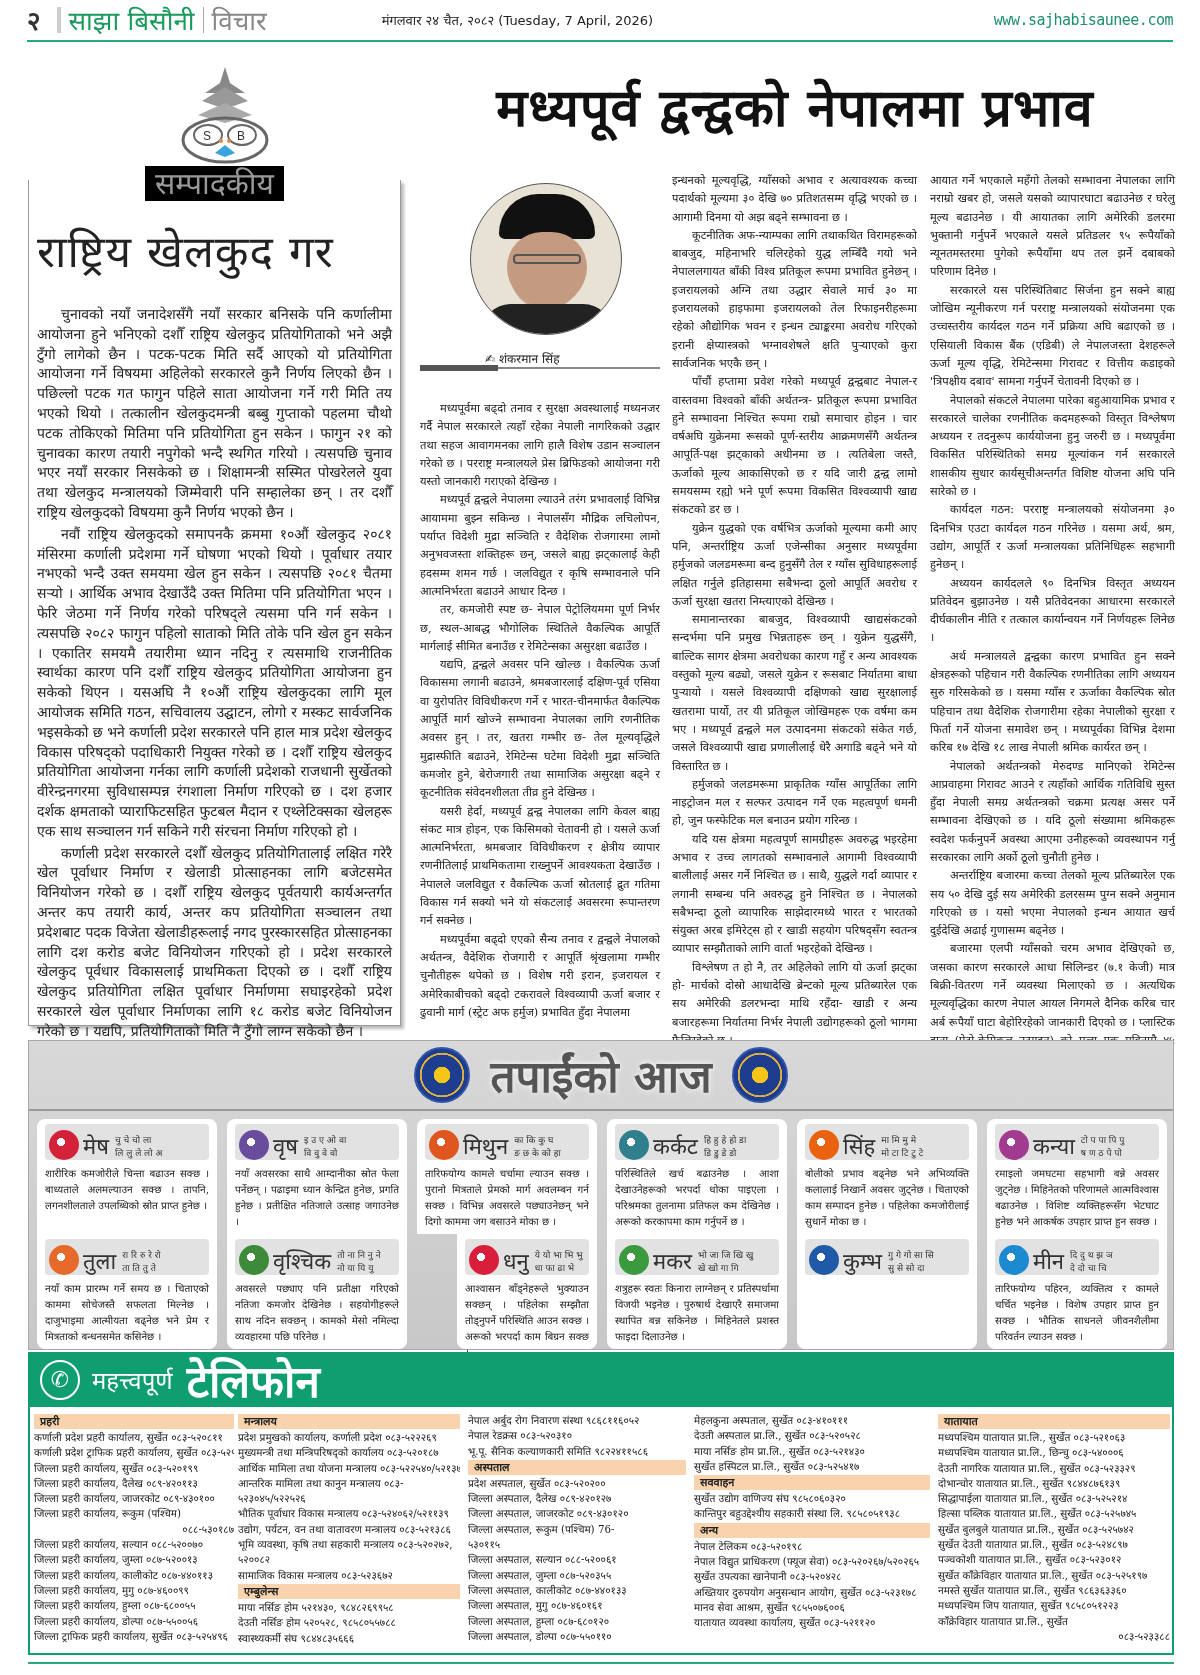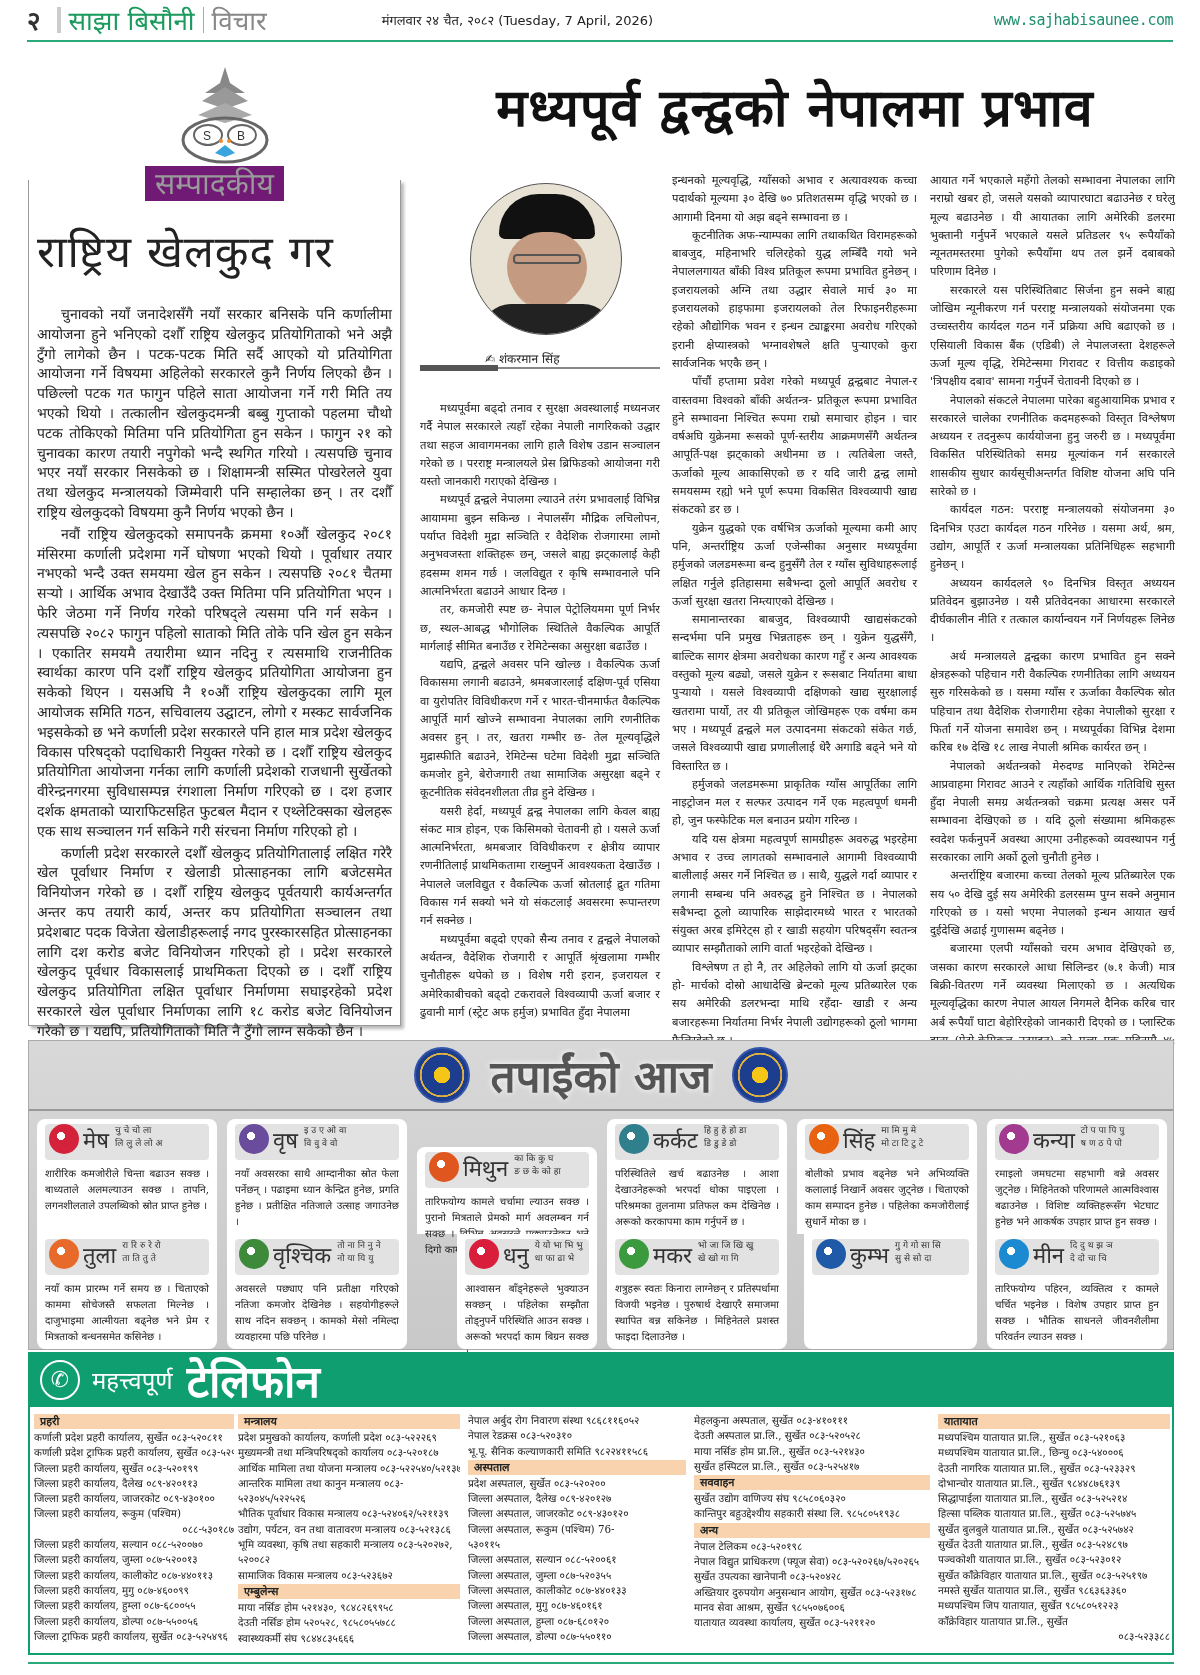--- a/index.html
+++ b/index.html
@@ -9,21 +9,21 @@
   .pipe { width: 4px; height: 26px; background: #ccc; margin: 0 8px; }
   .brand { font-size: 26px; color: #1a9a5c; }
   .pipe2 { width: 1px; height: 26px; background: #aaa; margin: 0 8px; }
   .section { font-size: 26px; color: #888; }
   .dateline { margin-left: 115px; font-size: 13px; color: #222; }
   .website { margin-left: auto; font-size: 15px; color: #1f8f70; font-family: "DejaVu Sans Mono", monospace; letter-spacing: -0.5px; }
 
   .logo { position: absolute; left: 170px; top: 65px; width: 110px; height: 100px; }
   .edit-box { position: absolute; left: 28px; top: 180px; width: 373px; height: 846px; border: 1px solid #999; border-top: none; box-shadow: 3px 3px 3px #bbb; }
   .edit-label { position: absolute; left: 0; top: -18px; width: 100%; text-align: center; font-size: 30px; color: #999; }
-  .edit-label span { background: #701a75; padding: 0 10px; text-align: center; }
+  .edit-label span { background: #000000; padding: 0 10px; text-align: center; }
   .edit-title { position: absolute; left: 8px; top: 40px; font-size: 44px; color: #222; letter-spacing: 1px; white-space: nowrap; }
   .edit-body { position: absolute; left: 8px; top: 125px; width: 355px; font-size: 14px; line-height: 19.8px; text-align: justify; font-family: "DejaVu Serif", serif; }
   .edit-body p { text-indent: 24px; margin-bottom: 2px; }
 
   .headline { position: absolute; left: 410px; top: 70px; width: 770px; font-size: 52px; font-weight: bold; color: #111; letter-spacing: 1px; text-align: center; white-space: nowrap; }
   .author-photo { position: absolute; left: 470px; top: 183px; width: 152px; height: 152px; border-radius: 50%; background: radial-gradient(circle at 50% 60%, #c9a48a 0 30%, #e8e2d4 31%); border: 1px solid #555; overflow: hidden; }
   .author-photo .cap { position: absolute; left: 28px; top: 10px; width: 96px; height: 45px; background: #111; border-radius: 40px 40px 6px 6px; }
   .author-photo .face { position: absolute; left: 36px; top: 48px; width: 80px; height: 75px; background: #c49a80; border-radius: 35px 35px 40px 40px; }
   .author-photo .glasses { position: absolute; left: 42px; top: 70px; width: 68px; height: 10px; border: 2px solid #555; border-radius: 4px; }
   .author-photo .suit { position: absolute; left: 10px; top: 120px; width: 132px; height: 40px; background: #222; border-radius: 30px 30px 0 0; }
@@ -37,21 +37,21 @@
   .col2 { left: 672px; top: 172px; width: 245px; }
   .col3 { left: 930px; top: 172px; width: 245px; }
   .more { font-weight: bold; }
 
   .horo { position: absolute; left: 28px; top: 1040px; width: 1146px; height: 310px; background: linear-gradient(#d8d8d8, #c8c8c8); border: 1px solid #aaa; }
   .horo-title { position: absolute; left: 0; top: 0; width: 100%; height: 70px; display: flex; align-items: center; justify-content: center; border-bottom: 2px solid #999; }
   .horo-title .t { font-size: 44px; font-weight: bold; color: #555; text-shadow: 0 0 6px #fff; margin: 0 20px; }
   .wheel { width: 56px; height: 56px; border-radius: 50%; background: radial-gradient(circle, #f5c518 0 22%, #1d3d8f 23% 55%, #e0b040 56% 60%, #1d3d8f 61%); border: 2px solid #3355aa; }
   .horo-grid { position: absolute; left: 8px; top: 78px; width: 1130px; display: grid; grid-template-columns: repeat(6, 1fr); grid-template-rows: 115px 115px; gap: 0 10px; }
   .hcell { background: #fff; border-radius: 8px; padding: 5px 8px; }
-  .hhead { background: #e2e2e2; height: 36px; border-radius: 4px; display: flex; align-items: flex-start; padding: 0 4px; }
+  .hhead { background: #e2e2e2; height: 36px; border-radius: 4px; display: flex; align-items: flex-end; padding: 0 4px; }
   .hicon { width: 30px; height: 30px; border-radius: 50%; margin-right: 4px; flex-shrink: 0; }
   .hname { font-size: 22px; color: #333; margin-right: 6px; white-space: nowrap; }
   .hsyl { font-size: 9px; line-height: 13px; color: #333; }
   .htext { font-size: 10.2px; line-height: 16px; margin-top: 6px; text-align: justify; font-family: "DejaVu Serif", serif; }
 
   .phone-banner { position: absolute; left: 28px; top: 1352px; width: 1146px; height: 55px; background: #0e9e70; display: flex; align-items: center; padding-left: 12px; color: #fff; }
   .phone-icon { width: 40px; height: 40px; border: 2px solid #fff; border-radius: 50%; display: flex; align-items: center; justify-content: center; font-size: 22px; }
   .phone-sub { font-size: 24px; margin-left: 12px; }
   .phone-main { font-size: 44px; font-weight: bold; margin-left: 14px; }
   .phone-box { position: absolute; left: 28px; top: 1407px; width: 1146px; height: 248px; border: 2px solid #0e9e70; border-top: none; }
@@ -157,21 +157,21 @@
         <div class="htext">शारीरिक कमजोरीले चिन्ता बढाउन सक्छ । बाध्यताले अलमल्याउन सक्छ । तापनि, लगनशीलताले उपलब्धिको स्रोत प्राप्त हुनेछ ।</div>
       </div>
       <div class="hcell" style="grid-area: 1 / 2; border-radius: 8px 8px 0px 0px;">
         <div class="hhead">
           <span class="hicon" style="background:radial-gradient(circle at 40% 40%, #fff 0 15%, #6a4c9c 16%)"></span>
           <span class="hname">वृष</span>
           <span class="hsyl"><span>इ उ ए ओ वा</span><br><span>वि वु वे वो</span></span>
         </div>
         <div class="htext">नयाँ अवसरका साथै आम्दानीका स्रोत फेला पर्नेछन् । पढाइमा ध्यान केन्द्रित हुनेछ, प्रगति हुनेछ । प्रतीक्षित नतिजाले उत्साह जगाउनेछ ।</div>
       </div>
-      <div class="hcell" style="grid-area: 1 / 3; border-radius: 8px 8px 0px 0px; margin-top: 28px;">
+      <div class="hcell" style="grid-area: 1 / 3; border-radius: 8px 8px 0px 0px;">
         <div class="hhead">
           <span class="hicon" style="background:radial-gradient(circle at 40% 40%, #fff 0 15%, #e0561f 16%)"></span>
           <span class="hname">मिथुन</span>
           <span class="hsyl"><span>का कि कु घ</span><br><span>ङ छ के को हा</span></span>
         </div>
         <div class="htext">तारिफयोग्य कामले चर्चामा ल्याउन सक्छ । पुरानो मित्रताले प्रेमको मार्ग अवलम्बन गर्न सक्छ । विभिन्न अवसरले पछ्याउनेछन् भने दिगो काममा जग बसाउने मोका छ ।</div>
       </div>
       <div class="hcell" style="grid-area: 1 / 4; border-radius: 8px 8px 0px 0px;">
         <div class="hhead">
           <span class="hicon" style="background:radial-gradient(circle at 40% 40%, #fff 0 15%, #2f7f8c 16%)"></span>
@@ -221,21 +221,21 @@
         <div class="htext">आश्वासन बाँड्नेहरूले भुक्याउन सक्छन् । पहिलेका सम्झौता तोड्नुपर्ने परिस्थिति आउन सक्छ । अरूको भरपर्दा काम बिग्रन सक्छ ।</div>
       </div>
       <div class="hcell" style="grid-area: 2 / 4; border-radius: 0px 0px 8px 8px;">
         <div class="hhead">
           <span class="hicon" style="background:radial-gradient(circle at 40% 40%, #fff 0 15%, #3c9a3e 16%)"></span>
           <span class="hname">मकर</span>
           <span class="hsyl"><span>भो जा जि खि खु</span><br><span>खे खो गा गि</span></span>
         </div>
         <div class="htext">शत्रुहरू स्वतः किनारा लाग्नेछन् र प्रतिस्पर्धामा विजयी भइनेछ । पुरुषार्थ देखाएरै समाजमा स्थापित बन्न सकिनेछ । मिहिनेतले प्रशस्त फाइदा दिलाउनेछ ।</div>
       </div>
-      <div class="hcell" style="grid-area: 2 / 5; border-radius: 0px 0px 8px 8px; margin-left: 7px;">
+      <div class="hcell" style="grid-area: 2 / 5; border-radius: 0px 0px 8px 8px;">
         <div class="hhead">
           <span class="hicon" style="background:radial-gradient(circle at 40% 40%, #fff 0 15%, #1f5aa8 16%)"></span>
           <span class="hname">कुम्भ</span>
           <span class="hsyl"><span>गु गे गो सा सि</span><br><span>सु से सो दा</span></span>
         </div>
       </div>
       <div class="hcell" style="grid-area: 2 / 6; border-radius: 0px 0px 8px 8px;">
         <div class="hhead">
           <span class="hicon" style="background:radial-gradient(circle at 40% 40%, #fff 0 15%, #1c8ad0 16%)"></span>
           <span class="hname">मीन</span>

